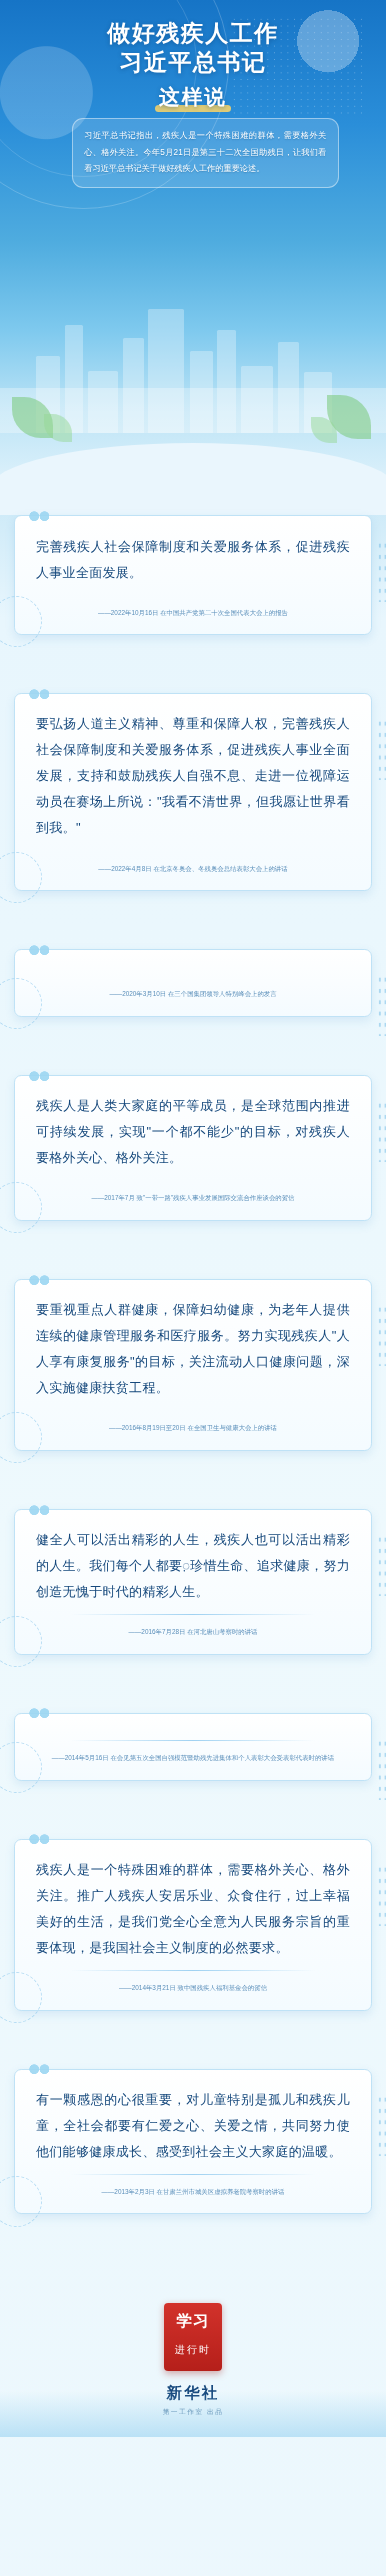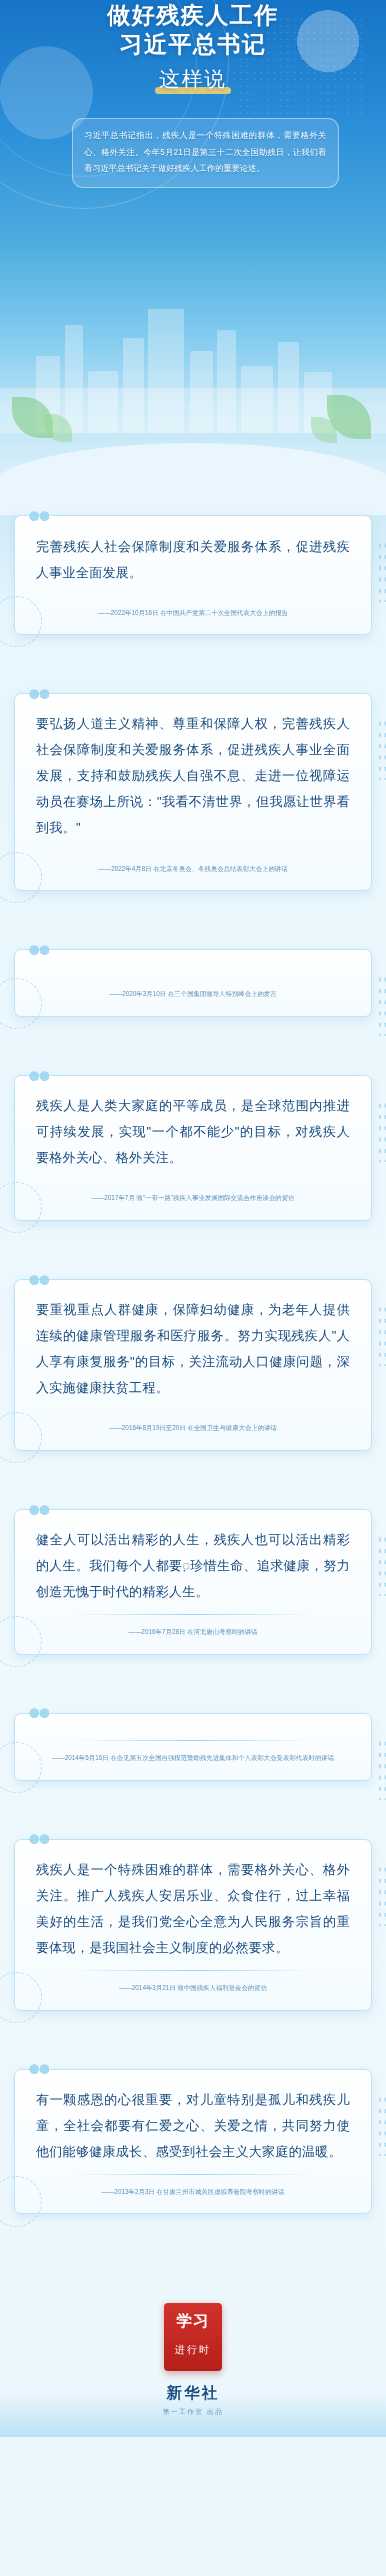--- a/index.html
+++ b/index.html
@@ -40,27 +40,27 @@
     background:
       linear-gradient(transparent 64%, rgba(255,255,255,.55) 64%, rgba(255,255,255,.55) 100%);
   }
   .bldg{position:absolute;bottom:82px;background:rgba(255,255,255,.30);border-radius:1.5px 1.5px 0 0;}
   .leaf{position:absolute;border-radius:0 70% 0 70%;background:rgba(120,200,120,.55);}
   .hdr-bottom-wave{
     position:absolute;left:-10.3px;right:-10.3px;bottom:-5.2px;height:77px;
     background:#eaf6fd;border-radius:50% 50% 0 0 / 46px 46px 0 0;
   }
 
-  .title-block{position:absolute;left:0;right:0;top:1px;text-align:center;z-index:5;}
+  .title-block{position:absolute;left:0;right:0;top:19px;text-align:center;z-index:5;}
   .t-line1,.t-line2{
     font-size:23px;font-weight:bold;letter-spacing:1.5px;color:#ffffff;line-height:1.28;
     text-shadow:0 1px 4.1px rgba(10,60,110,.45);
   }
   .t-line3{
-    display:inline-block;margin-top:5.2px;font-size:20.6px;font-weight:normal;letter-spacing:2.1px;
+    display:inline-block;margin-top:5.2px;font-size:20.6px;font-weight:bold;letter-spacing:2.1px;
     color:#ffffff;text-shadow:0 1px 4.1px rgba(10,60,110,.45);
     position:relative;
     text-align:center;
   }
   .t-line3:after{
     content:"";position:absolute;left:-4.1px;right:-4.1px;bottom:-1px;height:6.7px;
     background:rgba(255,214,102,.85);border-radius:3.6px;z-index:-1;
   }
   .lead-card{
     position:absolute;left:72px;top:118px;width:242px;z-index:5;

